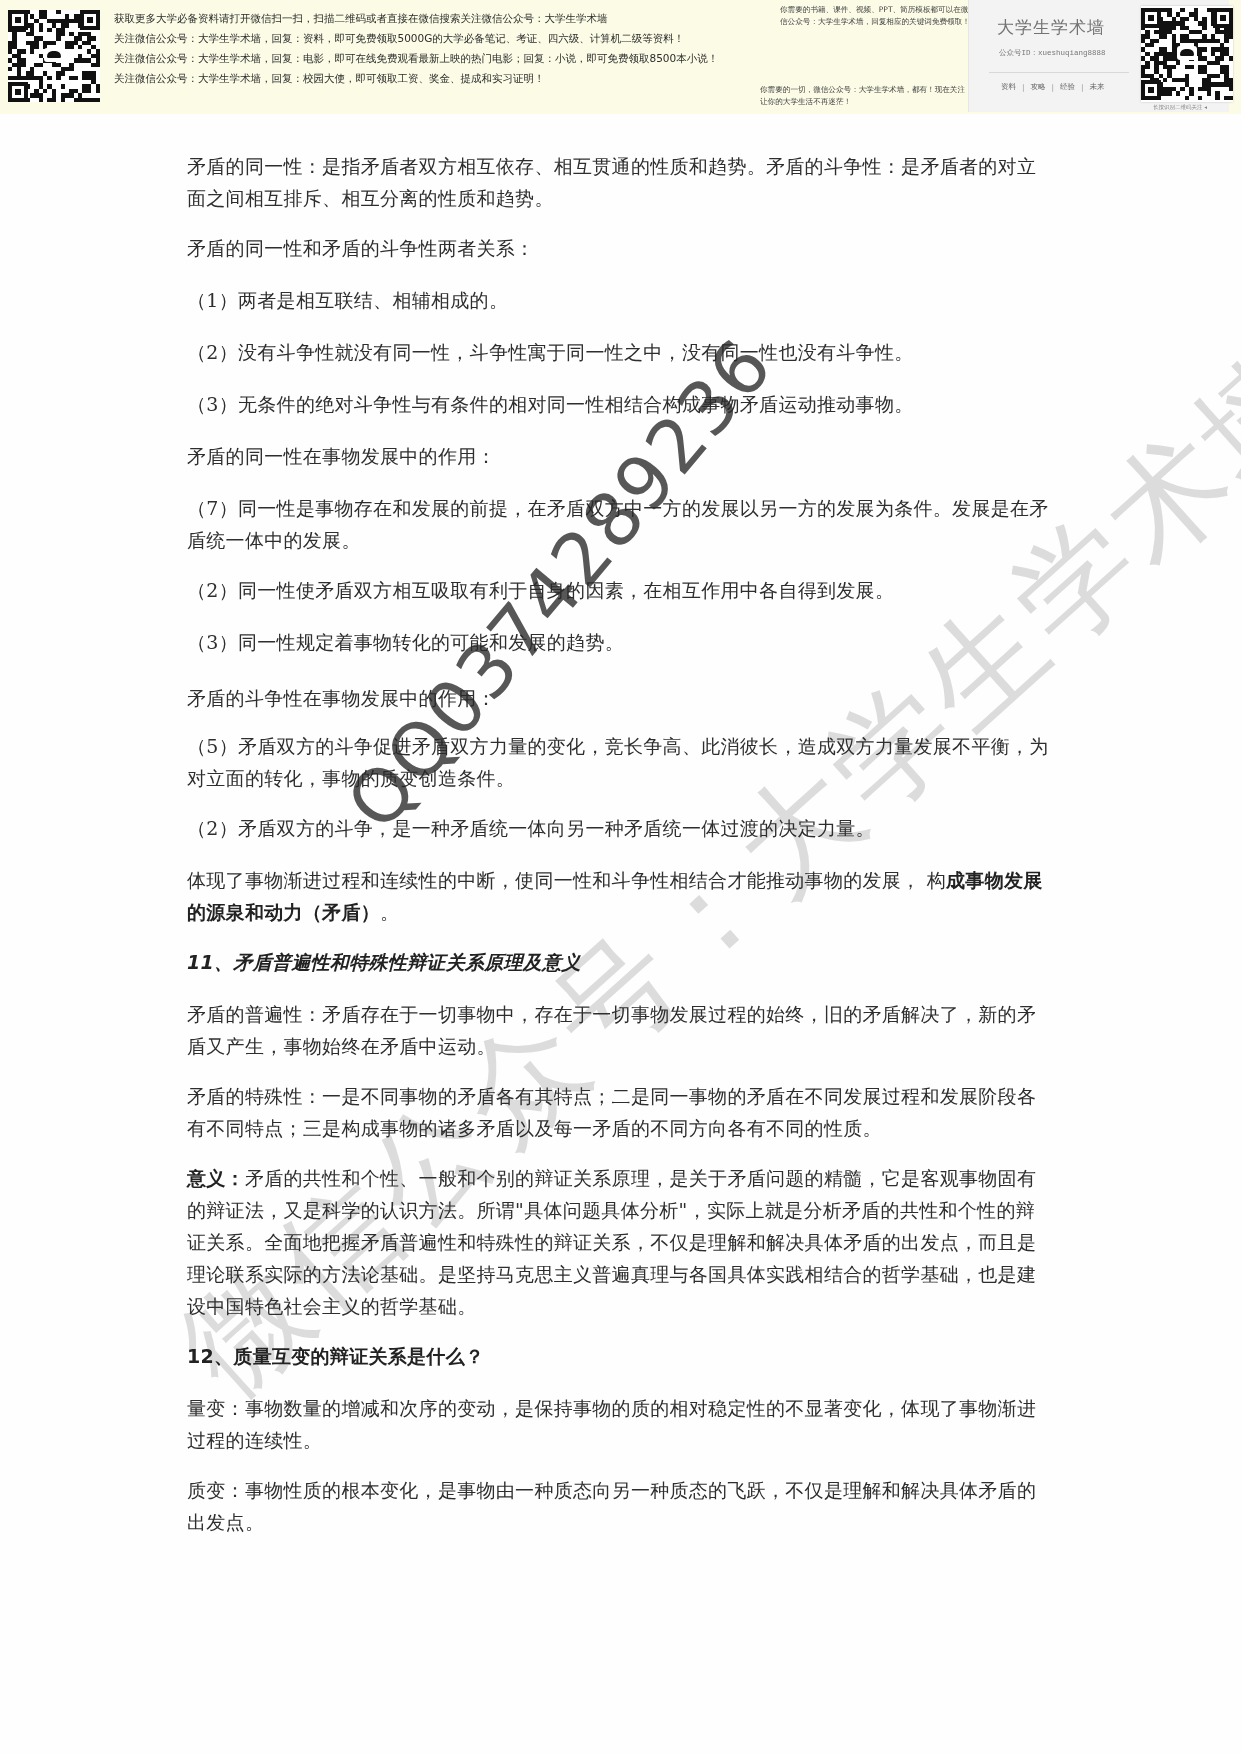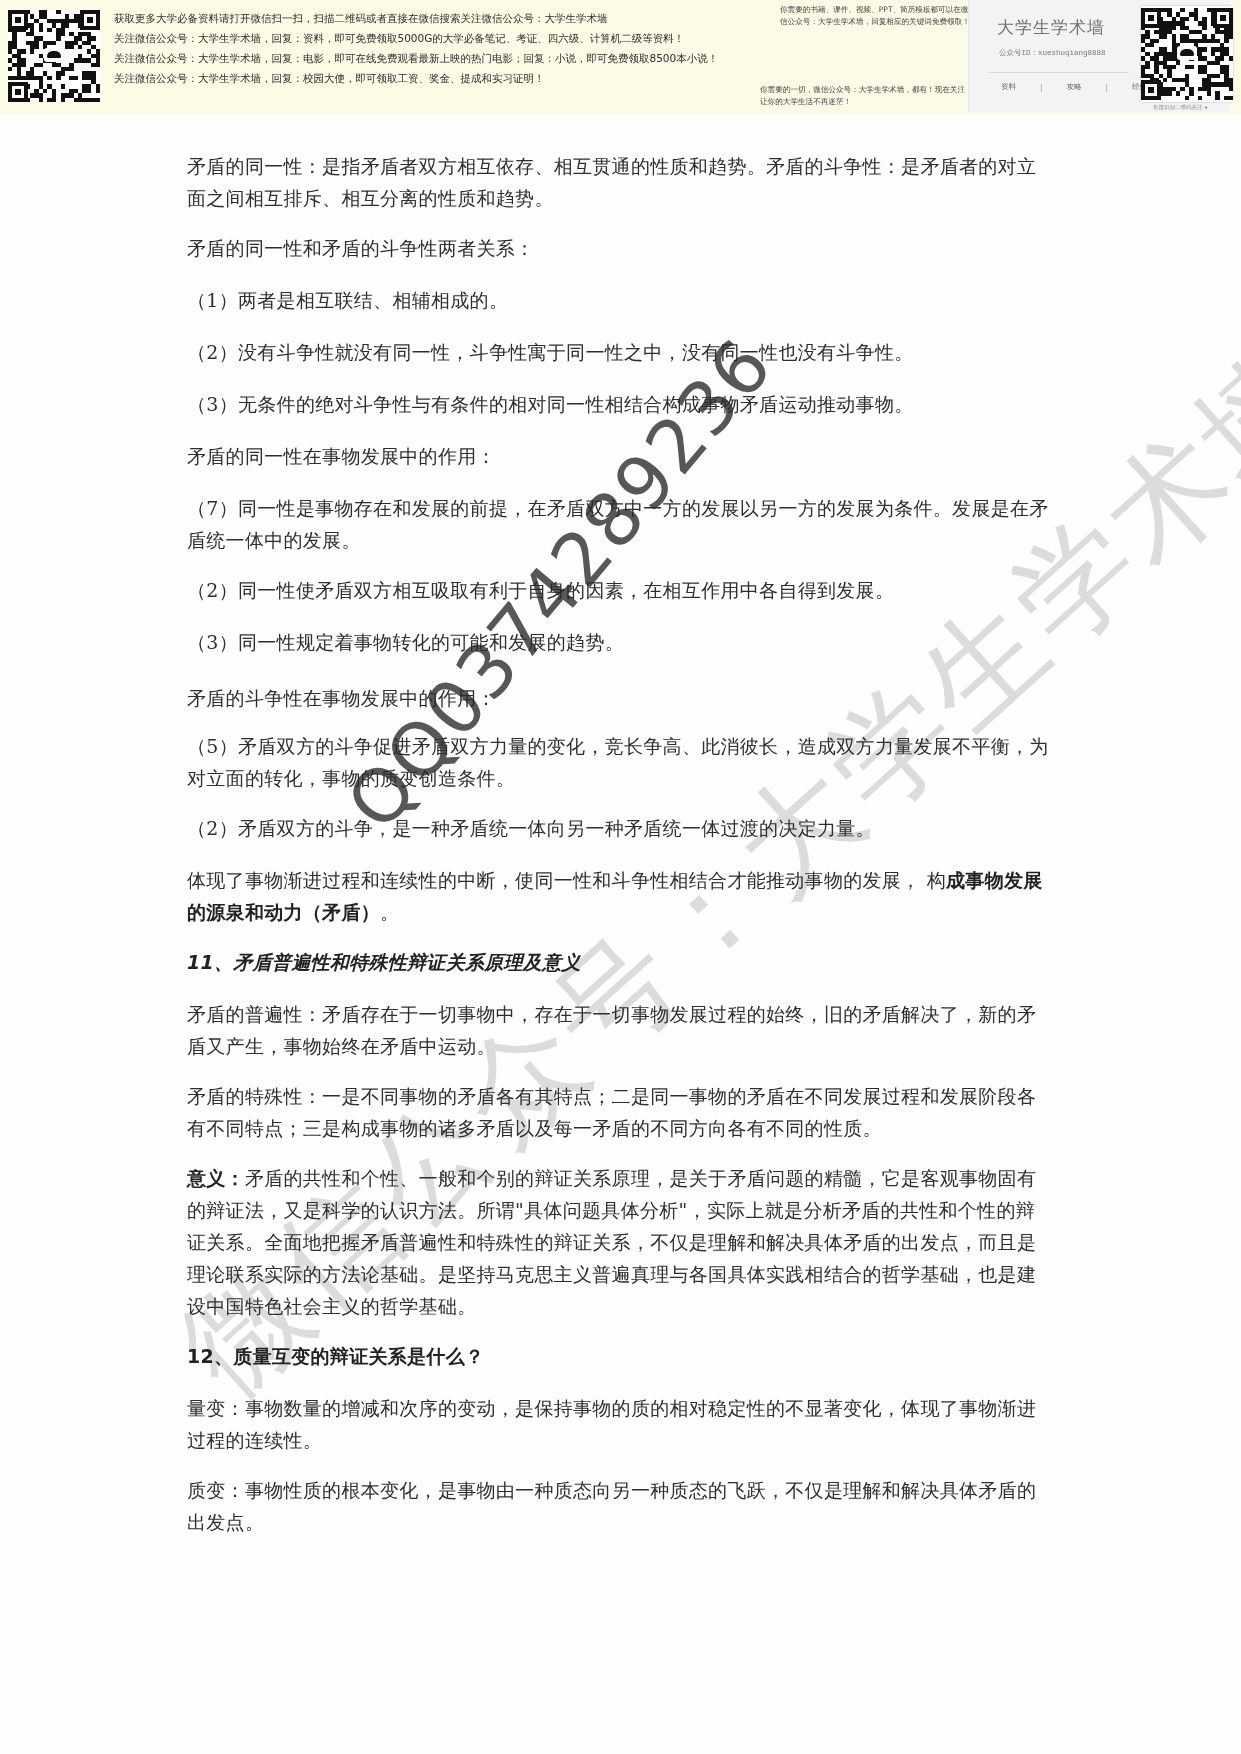--- a/index.html
+++ b/index.html
@@ -58,21 +58,21 @@
   }
   .brand-id {
     position: absolute; left: 30px; top: 48px; font-size: 7.5px; color: #777;
     font-family: Liberation Mono, monospace;
   }
   .brand-divider {
     position: absolute; left: 20px; top: 72px; width: 140px; height: 1px; background: #d8d8d8;
   }
   .brand-links {
     position: absolute; left: 32px; top: 82px; font-size: 7.5px; color: #666;
-    font-family: "DejaVu Sans", "Liberation Sans", sans-serif; display: flex; gap: 24px; align-items: flex-end;
+    font-family: "DejaVu Sans", "Liberation Sans", sans-serif; display: flex; gap: 6px; align-items: flex-end;
   }
   .brand-links .sep { color: #999; }
   .brand-qr-wrap {
     position: absolute; left: 172px; top: 6px; width: 92px; height: 96px; background: #fff;
     box-shadow: 0 0 2px rgba(0,0,0,0.2);
   }
   .brand-qr-caption {
     position: absolute; left: 184px; top: 104px; font-size: 5.5px; color: #888;
     font-family: "DejaVu Sans", "Liberation Sans", sans-serif; white-space: nowrap;
   }

